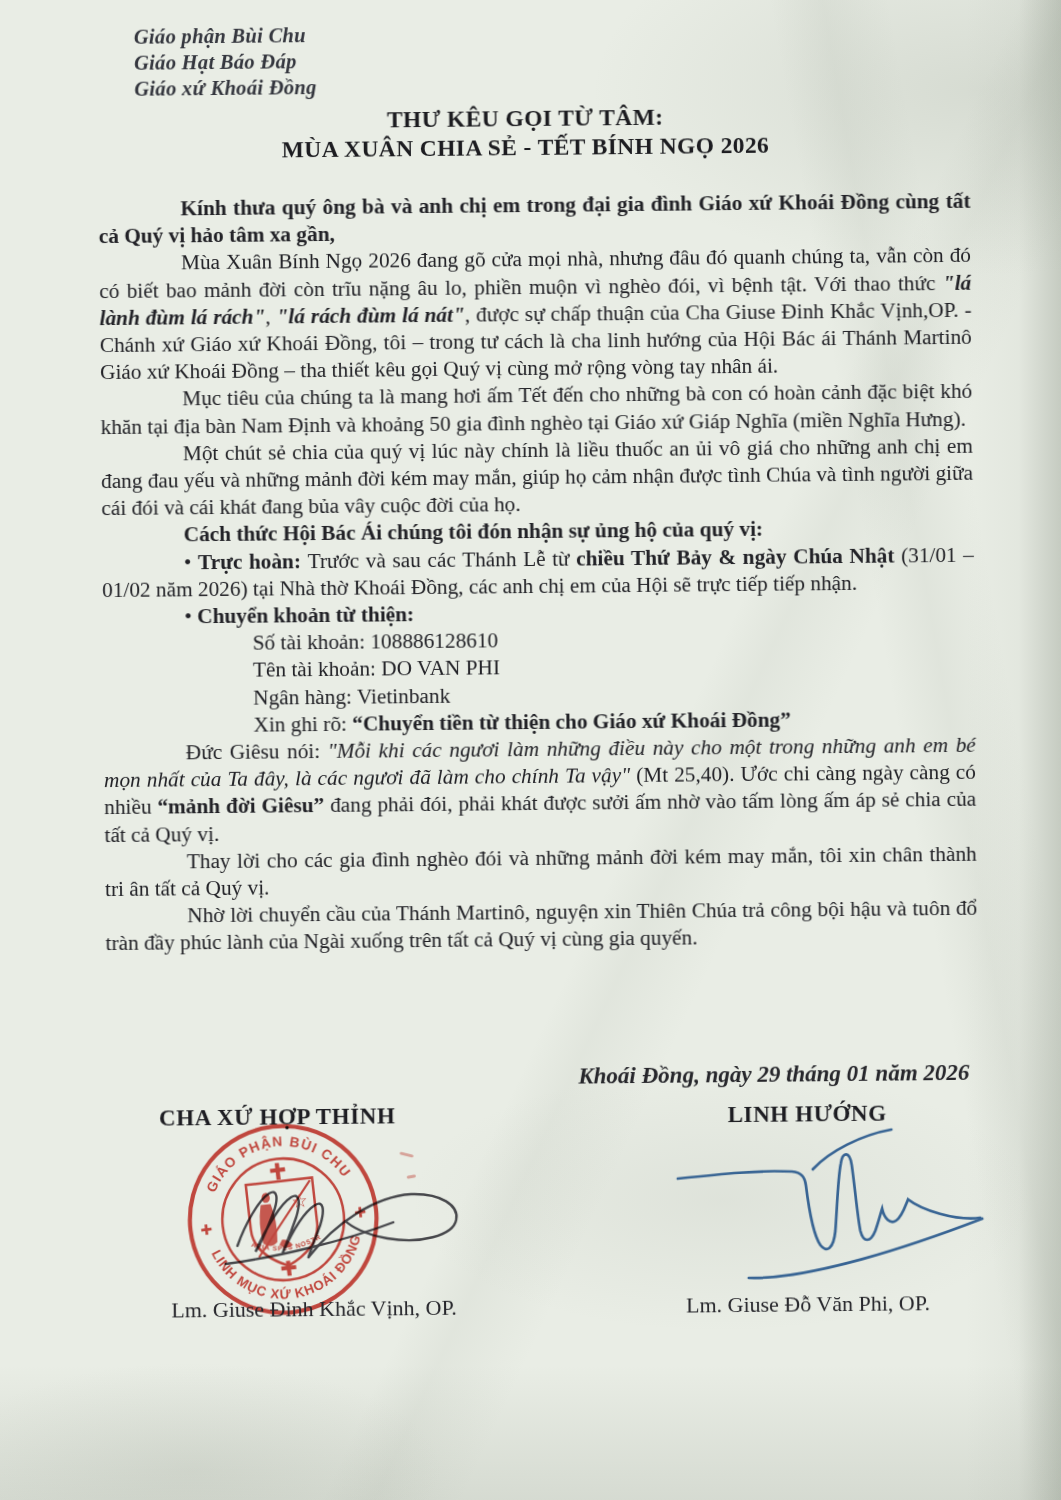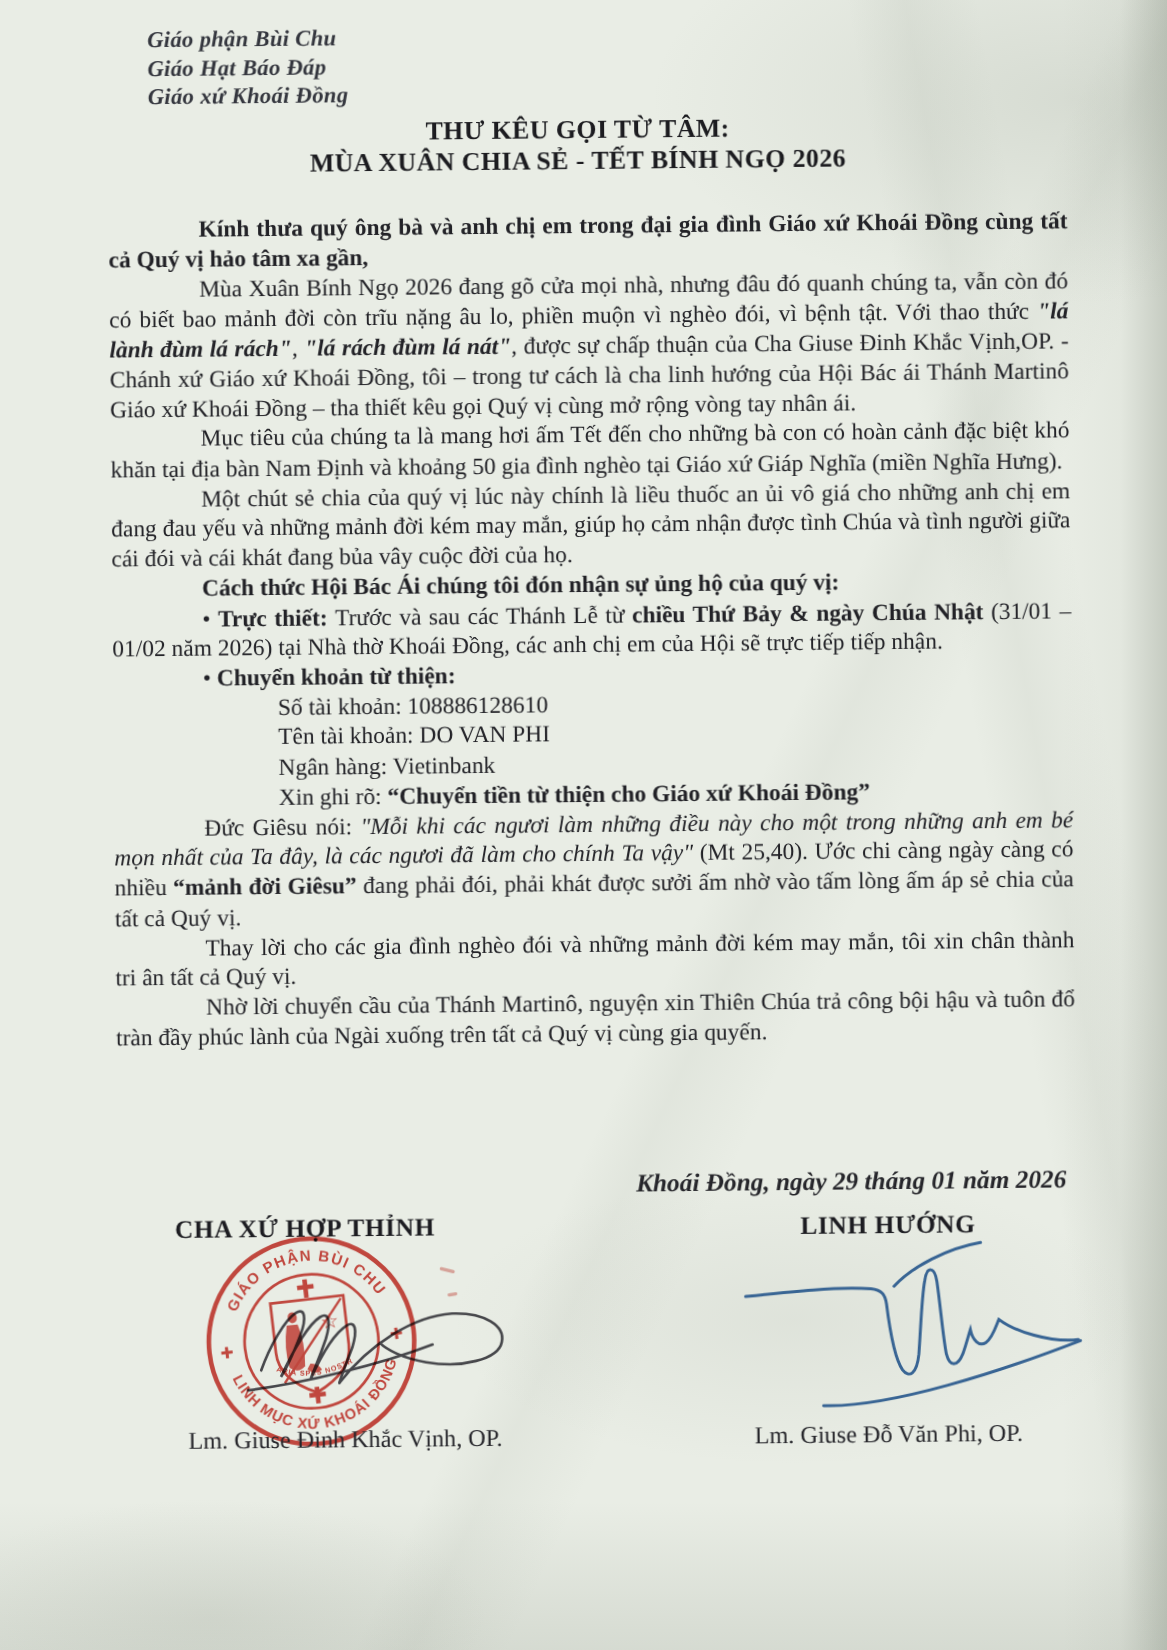--- a/index.html
+++ b/index.html
@@ -78,21 +78,21 @@
       <div>THƯ KÊU GỌI TỪ TÂM:</div>
       <div>MÙA XUÂN CHIA SẺ - TẾT BÍNH NGỌ 2026</div>
     </div>
 
     <div class="body" id="letter-body">
         <div class="para indent"><span class="seg-b">Kính thưa quý ông bà và anh chị em trong đại gia đình Giáo xứ Khoái Đồng cùng tất cả Quý vị hảo tâm xa gần,</span></div>
         <div class="para indent"><span class="seg-n">Mùa Xuân Bính Ngọ 2026 đang gõ cửa mọi nhà, nhưng đâu đó quanh chúng ta, vẫn còn đó có biết bao mảnh đời còn trĩu nặng âu lo, phiền muộn vì nghèo đói, vì bệnh tật. Với thao thức </span><span class="seg-bi">"lá lành đùm lá rách"</span><span class="seg-n">, </span><span class="seg-bi">"lá rách đùm lá nát"</span><span class="seg-n">, được sự chấp thuận của Cha Giuse Đinh Khắc Vịnh,OP. - Chánh xứ Giáo xứ Khoái Đồng, tôi – trong tư cách là cha linh hướng của Hội Bác ái Thánh Martinô Giáo xứ Khoái Đồng – tha thiết kêu gọi Quý vị cùng mở rộng vòng tay nhân ái.</span></div>
         <div class="para indent"><span class="seg-n">Mục tiêu của chúng ta là mang hơi ấm Tết đến cho những bà con có hoàn cảnh đặc biệt khó khăn tại địa bàn Nam Định và khoảng 50 gia đình nghèo tại Giáo xứ Giáp Nghĩa (miền Nghĩa Hưng).</span></div>
         <div class="para indent"><span class="seg-n">Một chút sẻ chia của quý vị lúc này chính là liều thuốc an ủi vô giá cho những anh chị em đang đau yếu và những mảnh đời kém may mắn, giúp họ cảm nhận được tình Chúa và tình người giữa cái đói và cái khát đang bủa vây cuộc đời của họ.</span></div>
         <div class="para indent"><span class="seg-b">Cách thức Hội Bác Ái chúng tôi đón nhận sự ủng hộ của quý vị:</span></div>
-        <div class="para bullet"><span class="seg-n">•  </span><span class="seg-b">Trực thiết: </span><span class="seg-n">Trước và sau các Thánh Lễ từ </span><span class="seg-b">chiều Thứ Bảy &amp; ngày Chúa Nhật</span><span class="seg-n"> (31/01 – 01/02 năm 2026) tại Nhà thờ Khoái Đồng, các anh chị em của Hội sẽ trực tiếp tiếp nhận.</span></div>
+        <div class="para bullet"><span class="seg-n">•  </span><span class="seg-b">Trực hoàn: </span><span class="seg-n">Trước và sau các Thánh Lễ từ </span><span class="seg-b">chiều Thứ Bảy &amp; ngày Chúa Nhật</span><span class="seg-n"> (31/01 – 01/02 năm 2026) tại Nhà thờ Khoái Đồng, các anh chị em của Hội sẽ trực tiếp tiếp nhận.</span></div>
         <div class="para bullet"><span class="seg-n">•  </span><span class="seg-b">Chuyển khoản từ thiện:</span></div>
         <div class="para bank"><span class="seg-n">Số tài khoản: 108886128610</span></div>
         <div class="para bank"><span class="seg-n">Tên tài khoản: DO VAN PHI</span></div>
         <div class="para bank"><span class="seg-n">Ngân hàng: Vietinbank</span></div>
         <div class="para bank"><span class="seg-u">Xin ghi rõ</span><span class="seg-n">: </span><span class="seg-b">“Chuyển tiền từ thiện cho Giáo xứ Khoái Đồng”</span></div>
         <div class="para indent"><span class="seg-n">Đức Giêsu nói: </span><span class="seg-i">"Mỗi khi các ngươi làm những điều này cho một trong những anh em bé mọn nhất của Ta đây, là các ngươi đã làm cho chính Ta vậy"</span><span class="seg-n"> (Mt 25,40). Ước chi càng ngày càng có nhiều </span><span class="seg-b">“mảnh đời Giêsu”</span><span class="seg-n"> đang phải đói, phải khát được sưởi ấm nhờ vào tấm lòng ấm áp sẻ chia của tất cả Quý vị.</span></div>
         <div class="para indent"><span class="seg-n">Thay lời cho các gia đình nghèo đói và những mảnh đời kém may mắn, tôi xin chân thành tri ân tất cả Quý vị.</span></div>
         <div class="para indent"><span class="seg-n">Nhờ lời chuyển cầu của Thánh Martinô, nguyện xin Thiên Chúa trả công bội hậu và tuôn đổ tràn đầy phúc lành của Ngài xuống trên tất cả Quý vị cùng gia quyến.</span></div>
       </div>
 

